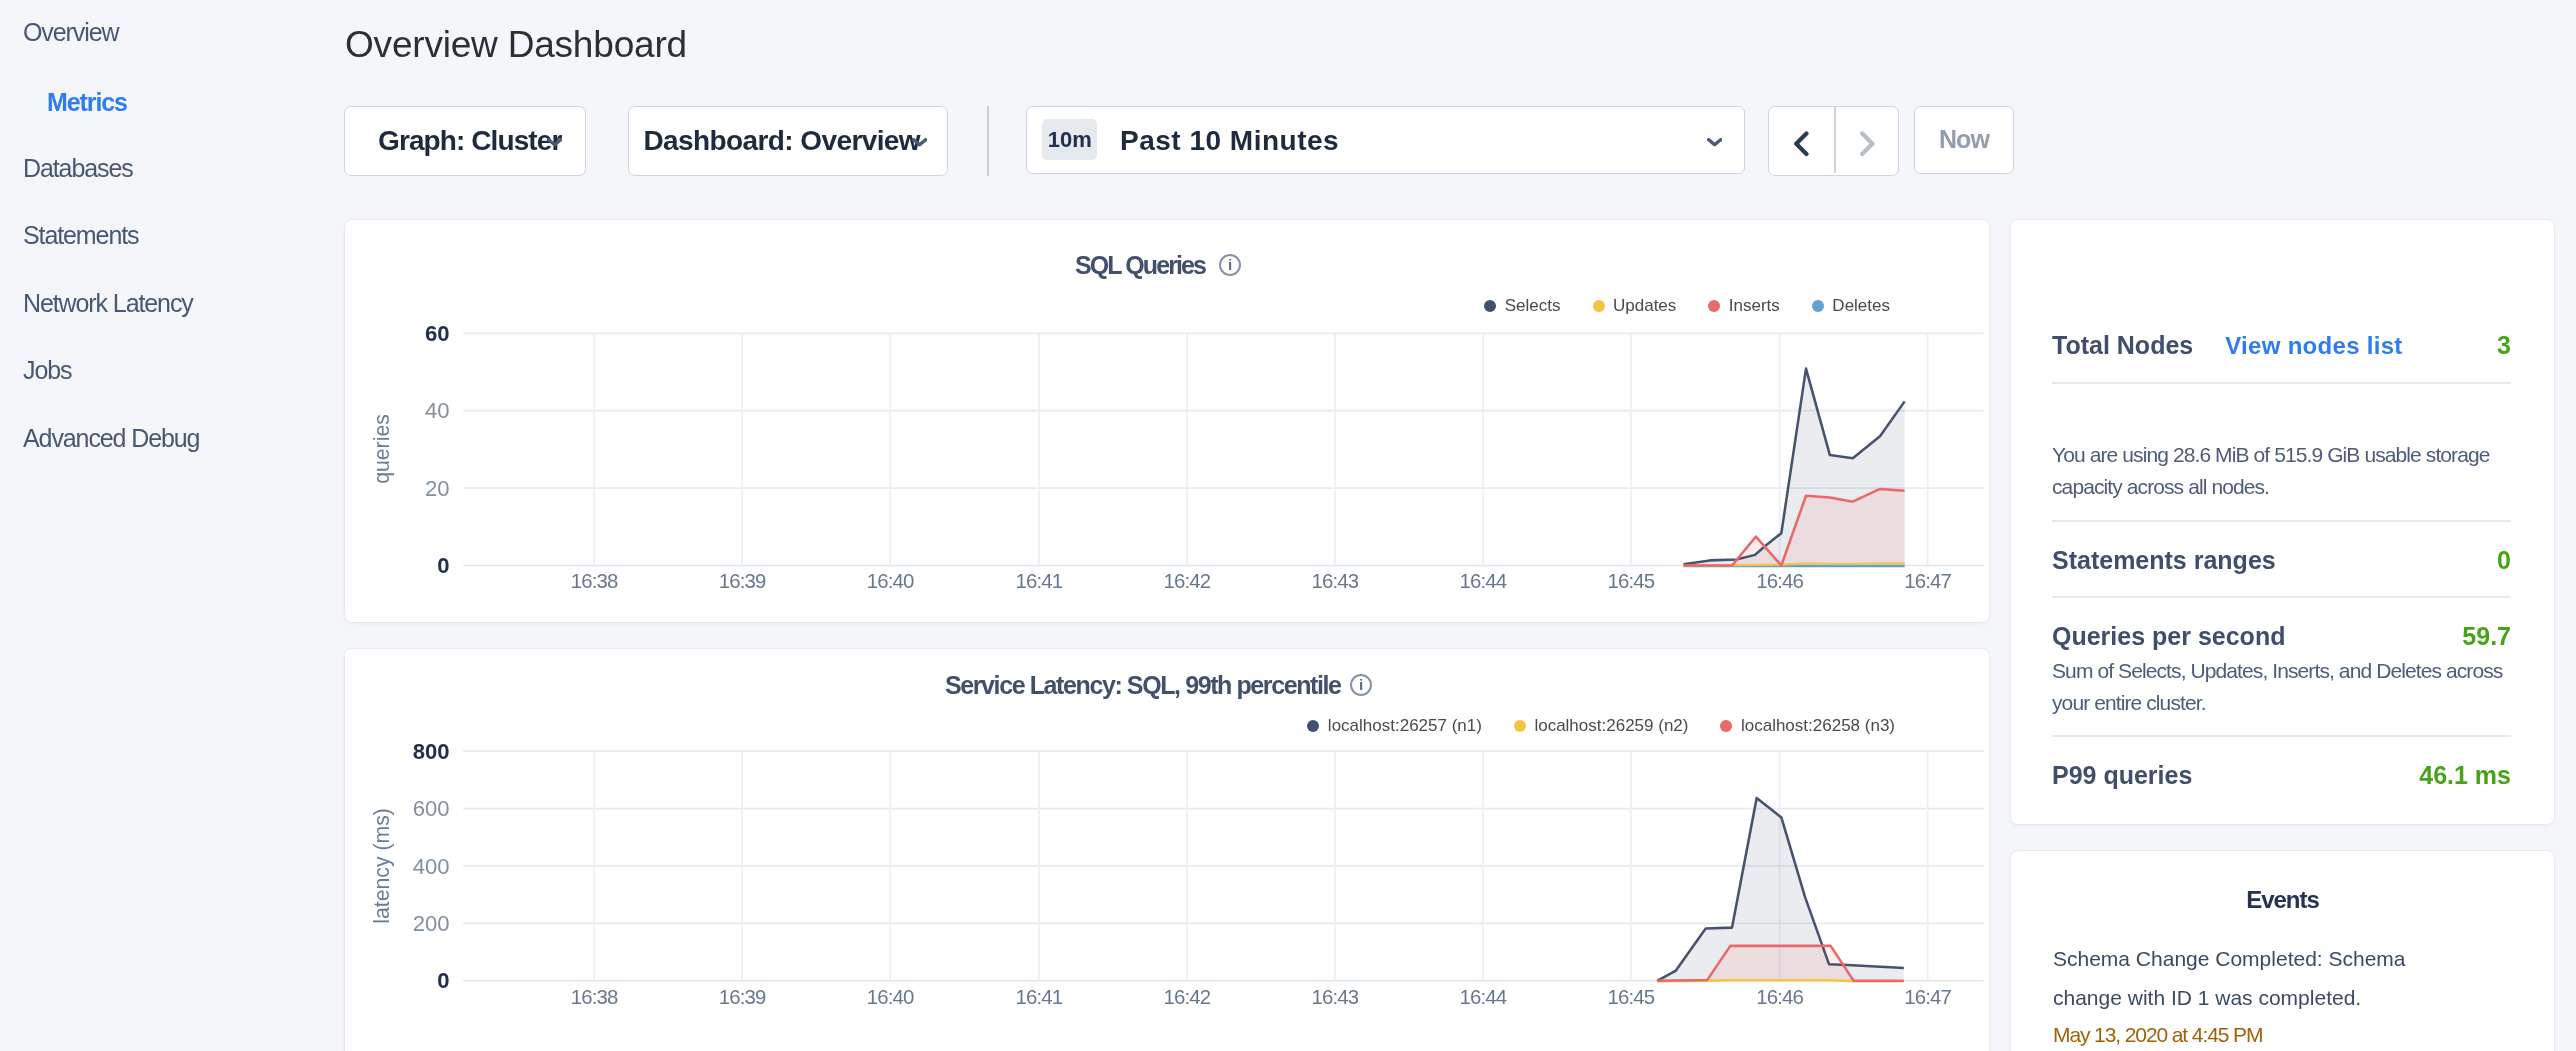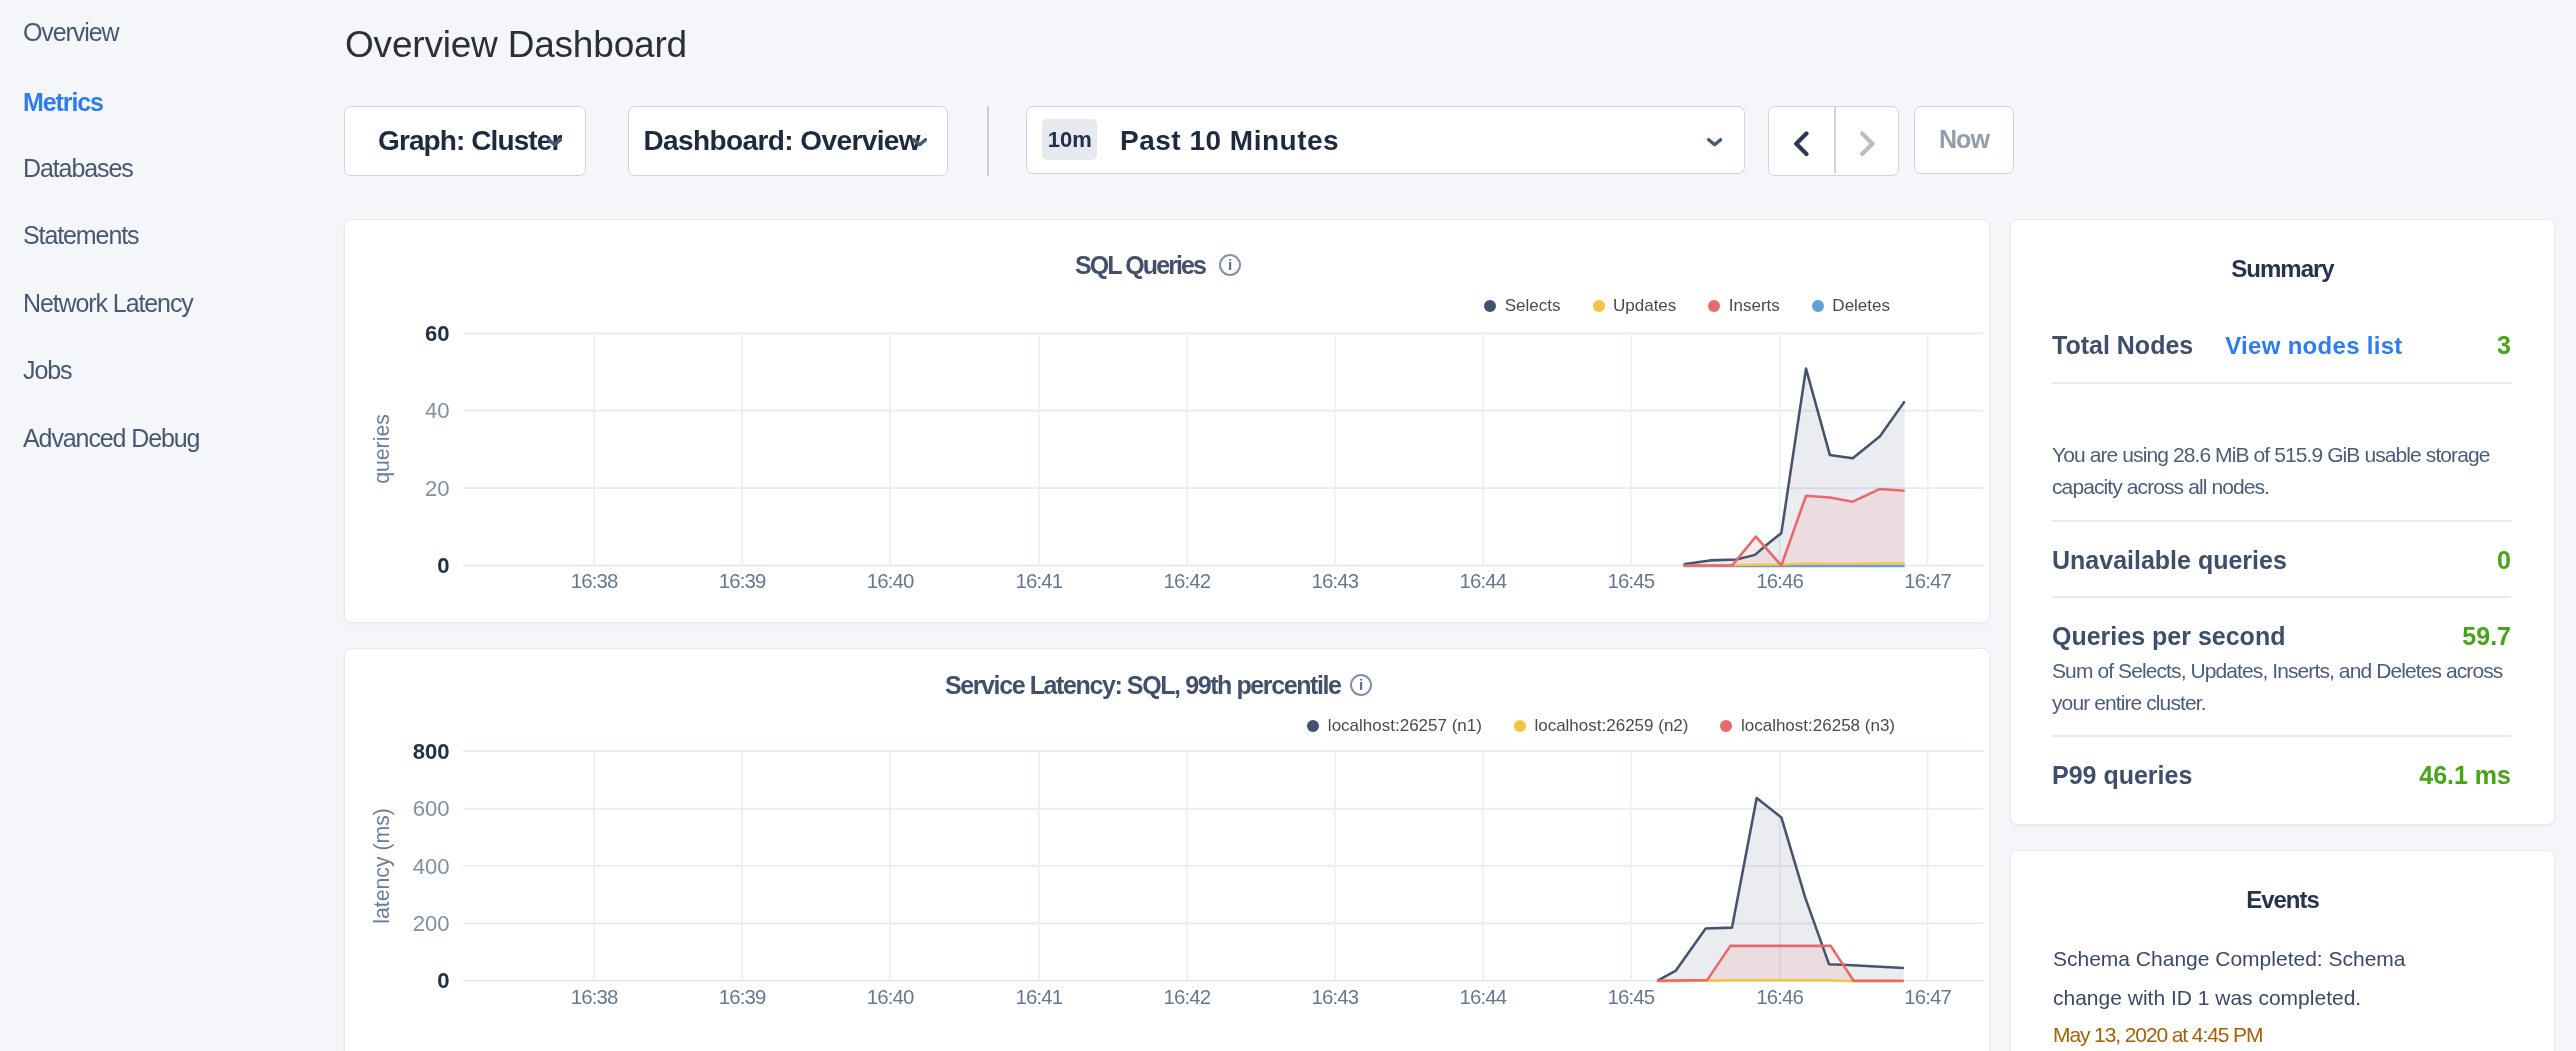--- a/index.html
+++ b/index.html
@@ -7,21 +7,21 @@
   body {
     position:relative; overflow:hidden;
     background:#f4f6fa;
     font-family:"Liberation Sans", sans-serif;
     -webkit-font-smoothing:antialiased;
   }
   .abs { position:absolute; }
 
   
   .nav { position:absolute; left:23px; font-size:25px; letter-spacing:-1.1px; color:#475872; line-height:34px; white-space:nowrap; }
-  .nav.active { color:#2d7cf0; font-weight:bold; }
+  .nav.active { color:#2d7cf0; font-weight:bold;margin-left:24px; }
 
   
   #title { position:absolute; left:345px; top:21px; font-size:37px; line-height:48px; font-weight:400; letter-spacing:-0.2px; color:#2b2f36; }
 
   
   .btn { position:absolute; background:#fff; border:1.7px solid #ccd3e2; border-radius:6.8px; }
   .btn .lbl { position:absolute; font-weight:bold; font-size:28px; color:#1e2b3f; line-height:29px; top:18.7px; white-space:nowrap; }
   .chev { position:absolute; }
 
   
@@ -203,30 +203,29 @@
       <text x="0" y="0" transform="translate(52,255) rotate(-90)" font-size="25" fill="#6b7d95" text-anchor="middle">latency (ms)</text>
       <polygon points="1543,390 1565,378 1600,328.5 1631,327.5 1660,175 1689,198 1717,292 1745,370.5 1767,371.5 1833,375 1833,390.5 1543,390.5" fill="rgba(71,83,110,0.11)"></polygon>
       <polygon points="1543,390 1602,389 1629,349 1747,349 1774,390 1833,390 1833,390.5 1543,390.5" fill="rgba(233,105,106,0.12)"></polygon>
       <polyline points="1543,390.5 1602,390 1629,389.5 1747,389.5 1774,390.5 1833,390.5" fill="none" stroke="#f5c444" stroke-width="3"></polyline>
       <polyline points="1543,390 1565,378 1600,328.5 1631,327.5 1660,175 1689,198 1717,292 1745,370.5 1767,371.5 1833,375" fill="none" stroke="#47536e" stroke-width="3" stroke-linejoin="round"></polyline>
       <polyline points="1543,390 1602,389 1629,349 1747,349 1774,390 1833,390" fill="none" stroke="#e9696a" stroke-width="3" stroke-linejoin="round"></polyline>
     </svg>
   </div>
 
   <div class="panel" id="sum" style="left:2010px; top:219px; width:545px; height:606px;">
-    <div class="ptitle" style="top:34px;">Summary</div>
     <div class="srow" style="top:111px;">
       <span class="h">Total Nodes<span class="lnk">View nodes list</span></span>
       <span class="v">3</span>
     </div>
     <div class="sdiv" style="top:162px;"></div>
     <div class="sdesc" style="top:219px;">You are using 28.6 MiB of 515.9 GiB usable storage<br>capacity across all nodes.</div>
     <div class="sdiv" style="top:300px;"></div>
     <div class="srow" style="top:326px;">
-      <span class="h">Unavailable queries</span>
+      <span class="h">Statements ranges</span>
       <span class="v">0</span>
     </div>
     <div class="sdiv" style="top:376px;"></div>
     <div class="srow" style="top:402px;">
       <span class="h">Queries per second</span>
       <span class="v">59.7</span>
     </div>
     <div class="sdesc" style="top:435px;">Sum of Selects, Updates, Inserts, and Deletes across<br>your entire cluster.</div>
     <div class="sdiv" style="top:515px;"></div>
     <div class="srow" style="top:541px;">

